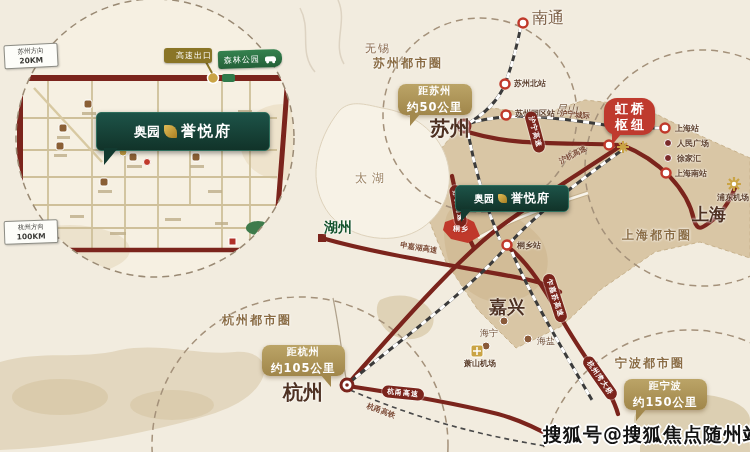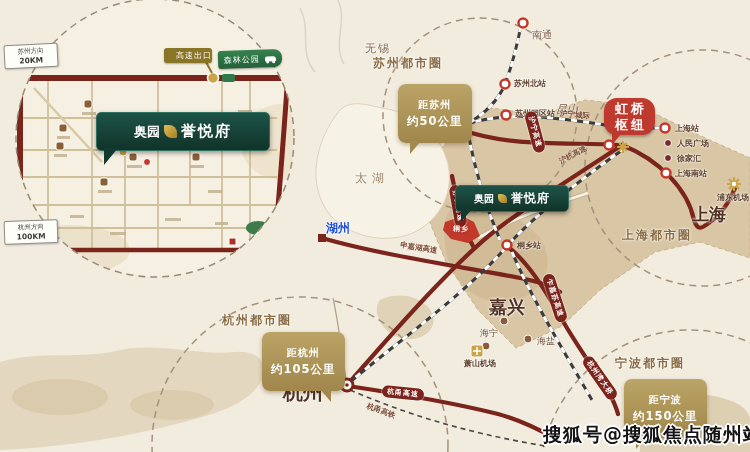--- a/index.html
+++ b/index.html
@@ -6,21 +6,21 @@
   #stage{position:relative;width:750px;height:452px;overflow:hidden;
          background:#f2ecdf;font-family:"DejaVu Sans","Liberation Sans",sans-serif;}
   .abs{position:absolute;}
   .ctr{transform:translate(-50%,-50%);}
   .lbl{color:#5d4030;white-space:nowrap;
        text-shadow:0 0 2px #fff,0 0 3px #fff;font-family:"DejaVu Sans",sans-serif;}
   .big{font-weight:bold;color:#4e3122;}
   .metro{font-weight:bold;color:#8a6c44;letter-spacing:2px;font-size:12px;}
   .stn{font-size:8px;color:#5a3c28;font-weight:bold;}
   .callout{background:linear-gradient(180deg,#bba467,#a0864a);border-radius:8px;
-           color:#fff;text-align:center;padding:14px 9px;box-shadow:0 2px 4px rgba(90,60,20,.35);}
+           color:#fff;text-align:center;padding:0 9px;box-shadow:0 2px 4px rgba(90,60,20,.35);}
   .callout .c1{font-size:10px;font-weight:bold;letter-spacing:1px;}
   .callout .c2{font-size:11.5px;font-weight:bold;letter-spacing:1px;margin-top:2px;}
   .tail{width:0;height:0;border-top:13px solid #a3894e;border-right:11px solid transparent;
         position:absolute;left:12px;bottom:-11px;}
   .tail.r{border-right:none;border-left:11px solid transparent;left:auto;right:14px;}
   .hub{background:#bf3a2e;color:#fff;font-weight:bold;text-align:center;border-radius:4px;
        letter-spacing:3px;padding:3px 4px 2px 7px;line-height:16px;font-size:13px;
        box-shadow:0 2px 3px rgba(0,0,0,.3);}
   .hubtail{width:0;height:0;border-top:11px solid #bf3a2e;border-right:9px solid transparent;
        position:absolute;left:8px;bottom:-10px;}
@@ -223,24 +223,24 @@
       <circle cx="213" cy="78" r="5.5" fill="#caa445" stroke="#fff" stroke-width="1.5"></circle>
       <circle cx="20" cy="78" r="4" fill="#fff" stroke="#7b241c" stroke-width="2"></circle>
       <circle cx="277" cy="250" r="4" fill="#fff" stroke="#7b241c" stroke-width="2"></circle>
       <path d="M206,62 L212,73" stroke="#8a7526" stroke-width="2"></path>
     </g>
     <circle cx="155" cy="138" r="139" fill="none" stroke="#9a8a74" stroke-width="1.5" stroke-dasharray="7 5"></circle>
   </g>
 </svg>
 
 <div class="abs lbl ctr" style="left:378px;top:48px;font-size:11px;letter-spacing:2px;color:#8a6a4e;">无锡</div>
-<div class="abs lbl" style="left:532px;top:28px;font-size:10px;color:#7a5c42;">南通</div>
+<div class="abs lbl" style="left:532px;top:8px;font-size:16px;color:#7a5c42;">南通</div>
 <div class="abs lbl ctr" style="left:567px;top:109px;font-size:11px;color:#7a5c42;font-style:italic;">昆山</div>
 <div class="abs lbl ctr" style="left:372px;top:178px;font-size:12px;letter-spacing:5px;color:#9b8261;">太湖</div>
-<div class="abs lbl ctr big" style="left:338px;top:228px;font-size:12px;color:#1d4ed8;">湖州</div>
+<div class="abs lbl ctr big" style="left:338px;top:228px;font-size:14px;color:#14532d;">湖州</div>
 <div class="abs lbl ctr big" style="left:450px;top:128px;font-size:20px;">苏州</div>
 <div class="abs lbl ctr big" style="left:709px;top:214px;font-size:17px;">上海</div>
 <div class="abs lbl ctr big" style="left:507px;top:307px;font-size:18px;">嘉兴</div>
 <div class="abs lbl ctr" style="left:489px;top:333px;font-size:9px;color:#6b4a32;">海宁</div>
 <div class="abs lbl ctr" style="left:546px;top:341px;font-size:9px;color:#6b4a32;">海盐</div>
 <div class="abs lbl ctr big" style="left:303px;top:392px;font-size:20px;">杭州</div>
 
 <div class="abs lbl ctr metro" style="left:408px;top:63px;">苏州都市圈</div>
 <div class="abs lbl ctr metro" style="left:657px;top:235px;">上海都市圈</div>
 <div class="abs lbl ctr metro" style="left:257px;top:320px;">杭州都市圈</div>
@@ -267,21 +267,21 @@
 <div class="abs rot" style="left:366px;top:406px;transform:rotate(20deg);">杭甬高铁</div>
 <div class="abs rot" style="left:400px;top:243px;transform:rotate(9deg);">申嘉湖高速</div>
 
 <div class="abs sitelbl ctr" style="left:461px;top:229px;">桐乡</div>
 
 <div class="abs callout" style="left:398px;top:84px;">
   <div class="c1">距苏州</div>
   <div class="c2">约50公里</div>
   <div class="tail"></div>
 </div>
-<div class="abs callout" style="left:262px;top:332px;">
+<div class="abs callout" style="left:262px;top:345px;">
   <div class="c1">距杭州</div>
   <div class="c2">约105公里</div>
   <div class="tail r"></div>
 </div>
 <div class="abs callout" style="left:624px;top:379px;">
   <div class="c1">距宁波</div>
   <div class="c2">约150公里</div>
   <div class="tail"></div>
 </div>
 

